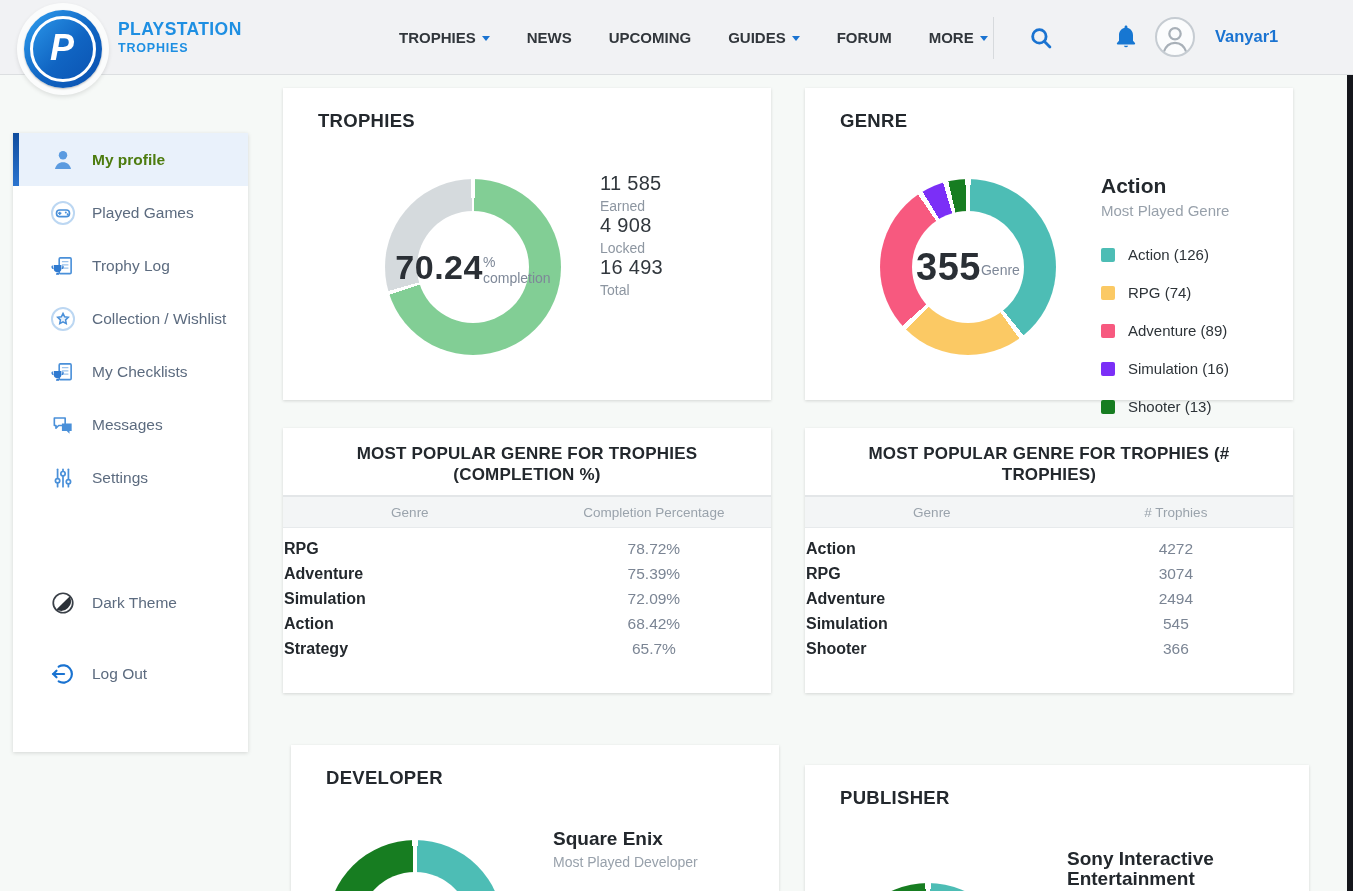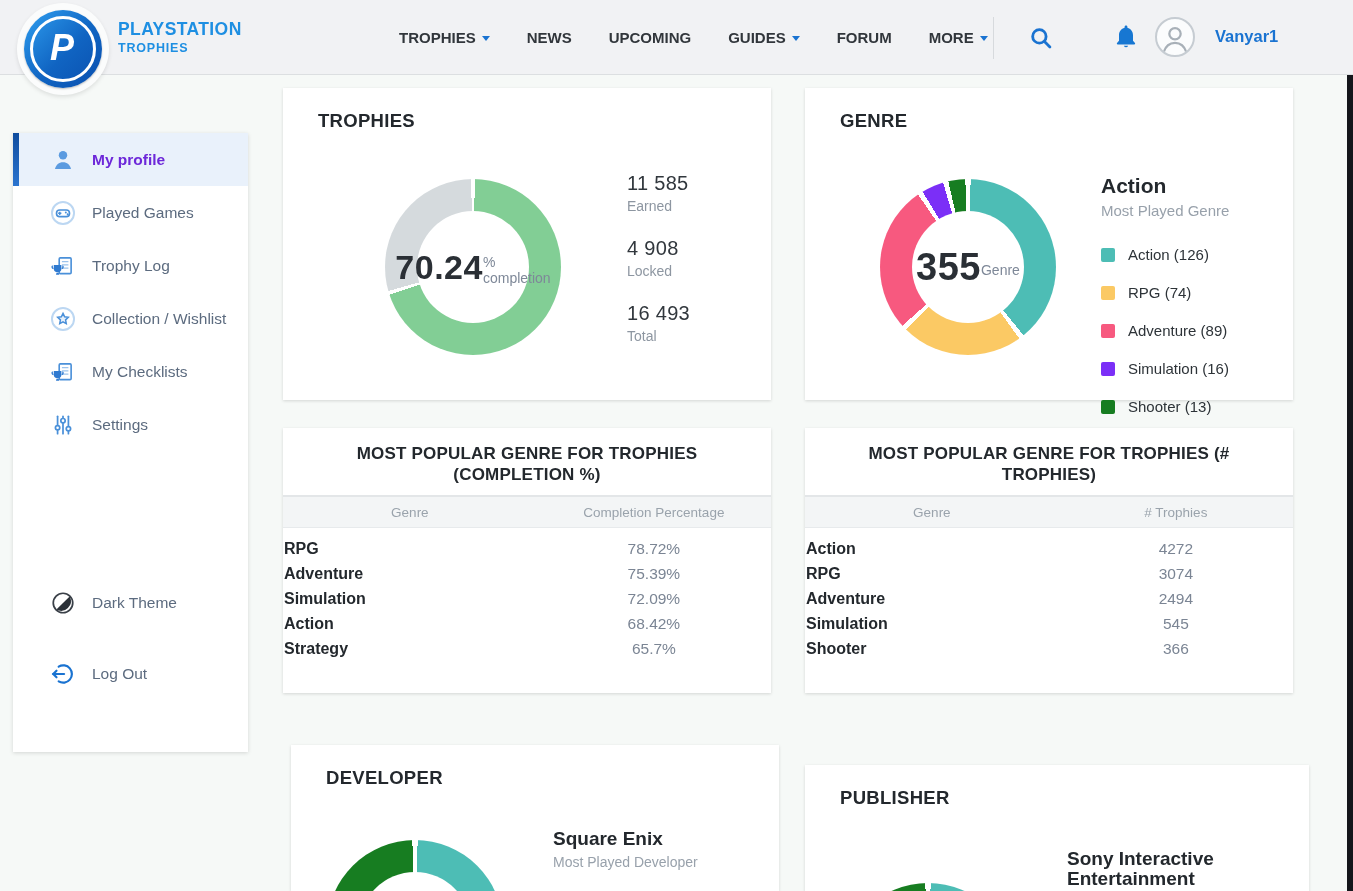--- a/index.html
+++ b/index.html
@@ -78,21 +78,21 @@
     position:relative; height:53px; display:flex; align-items:center;
     padding-left:37px; cursor:pointer;
   }
   .side-item .s-icon { width:26px; height:26px; flex:0 0 26px; margin-right:16px; }
   .side-label { font-size:15.5px; color:#5c6b7f; }
   .side-item.active { background:#e9f1fb; }
   .side-item.active::before {
     content:""; position:absolute; left:0; top:0; width:6px; height:100%;
     background:linear-gradient(180deg,#0f4c9e,#2b74cf);
   }
-  .side-item.active .side-label { color:#6d28d9; font-weight:700; }
+  .side-item.active .side-label { color:#4d7c0f; font-weight:700; }
   .side-footer-1 { position:absolute; top:443px; left:0; width:100%; }
   .side-footer-2 { position:absolute; top:514px; left:0; width:100%; }
   
   .card {
     position:absolute; background:#fff; box-shadow:0 1px 3px rgba(0,0,0,.14);
   }
   .card-trophies  { left:283px; top:88px;  width:488px; height:312px; }
   .card-genre     { left:805px; top:88px;  width:488px; height:312px; }
   .card-table1    { left:283px; top:428px; width:488px; height:265px; }
   .card-table2    { left:805px; top:428px; width:488px; height:265px; }
@@ -109,21 +109,21 @@
     display:flex; flex-direction:row; align-items:center; justify-content:center;
   }
   .donut-tro { left:102px; top:91px; }
   .donut-gen { left:75px;  top:91px; }
   .donut-dev { left:36px;  top:95px; }
   .donut-pub { left:35px;  top:118px; }
   .hole-value { font-size:34px; font-weight:700; color:#2a2f35; line-height:1; letter-spacing:.5px; }
   .hole-value.big { font-size:38px; }
   .hole-label { font-size:14px; color:#7e8898; margin-top:5px; }
   
-  .stats { position:absolute; left:344px; top:84px; display:flex; flex-direction:column; gap:23px; }
+  .stats { position:absolute; left:317px; top:84px; display:flex; flex-direction:column; }
   .stat-value { font-size:20px; color:#31373d; letter-spacing:.3px; }
   .stat-label { font-size:14px; color:#8d96a1; margin-top:3px; }
   
   .highlight-block  { position:absolute; left:296px; top:87px; }
   .highlight-name   { font-size:21px; font-weight:700; color:#23282d; line-height:1.05; }
   .highlight-sub    { font-size:15px; color:#98a1ab; margin-top:5px; }
   .legend { position:absolute; left:296px; top:158px; display:flex; flex-direction:column; gap:21px; }
   .legend-row { display:flex; align-items:center; }
   .swatch { width:14px; height:14px; border-radius:2px; margin-right:13px; flex:0 0 14px; }
   .legend-text { font-size:15px; color:#2d3338; }
@@ -269,20 +269,29 @@
         <rect x="8.5" y="4.5" width="11" height="14.5" rx="1" stroke="#4a90d9" stroke-width="1.5"></rect>
         <path d="M11 8h6 M11 11h6 M11 14h6" stroke="#9cc3ec" stroke-width="1.3"></path>
         <path d="M3.5 11h7v3.2a3.5 3.5 0 0 1-7 0z" fill="#2f7ad0"></path>
         <path d="M2.6 11.8c-1 .3-1 2.2.6 2.6 M11.4 11.8c1 .3 1 2.2-.6 2.6" stroke="#2f7ad0" stroke-width="1.2"></path>
         <path d="M6 18.2h2l.5 1.8h-3z" fill="#2f7ad0"></path>
       </svg>
     </span>
     <span class="side-label">My Checklists</span>
   </div>
 
+  <div class="side-item">
+    <span class="s-icon">
+      <svg viewBox="0 0 24 24" width="26" height="26" fill="none">
+        <path d="M4 5.5h10v7H8l-2.5 2.5v-2.5H4z" stroke="#4a90d9" stroke-width="1.5" stroke-linejoin="round"></path>
+        <path d="M11 10.5h9v7h-2v2.5l-2.5-2.5H11z" fill="#4a90d9"></path>
+      </svg>
+    </span>
+    <span class="side-label">Messages</span>
+  </div>
 
   <div class="side-item">
     <span class="s-icon">
       <svg viewBox="0 0 24 24" width="26" height="26" fill="none" stroke="#4a90d9" stroke-width="1.6" stroke-linecap="round">
         <line x1="7" y1="4" x2="7" y2="20"></line>
         <line x1="12" y1="4" x2="12" y2="20"></line>
         <line x1="17" y1="4" x2="17" y2="20"></line>
         <circle cx="7" cy="14.5" r="2" fill="#fff"></circle>
         <circle cx="12" cy="8" r="2" fill="#fff"></circle>
         <circle cx="17" cy="15.5" r="2" fill="#fff"></circle>

